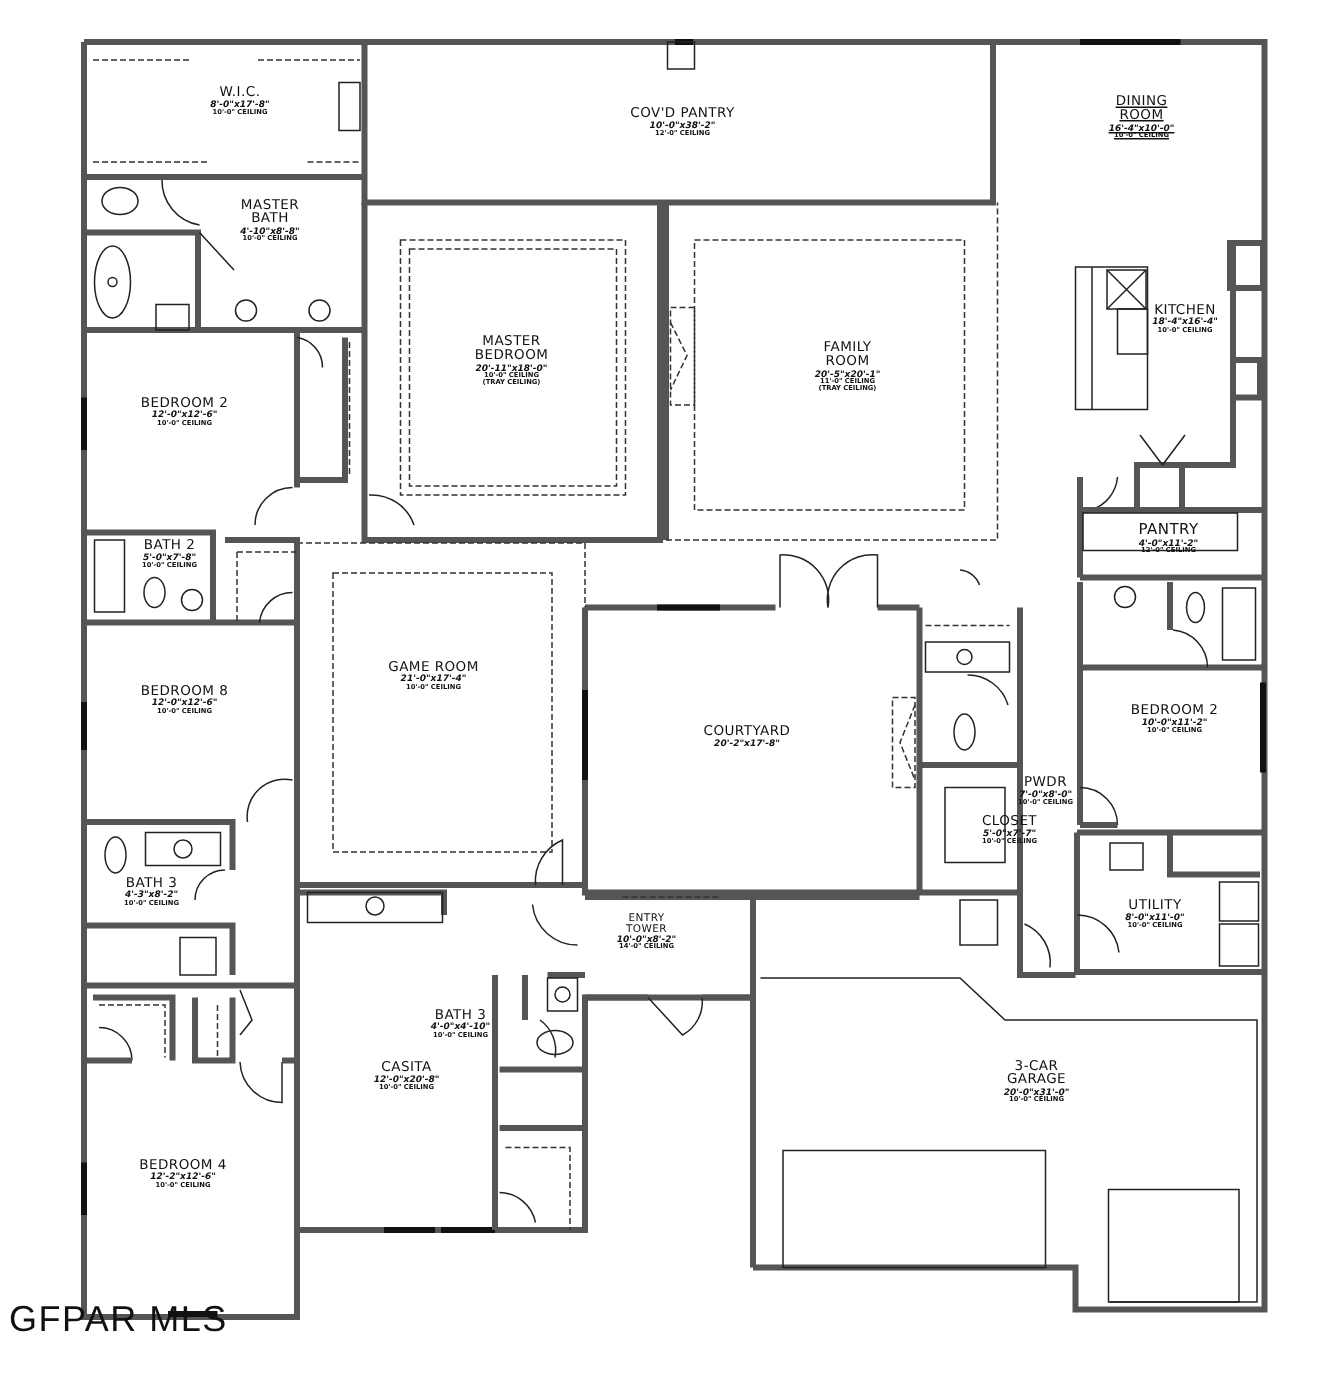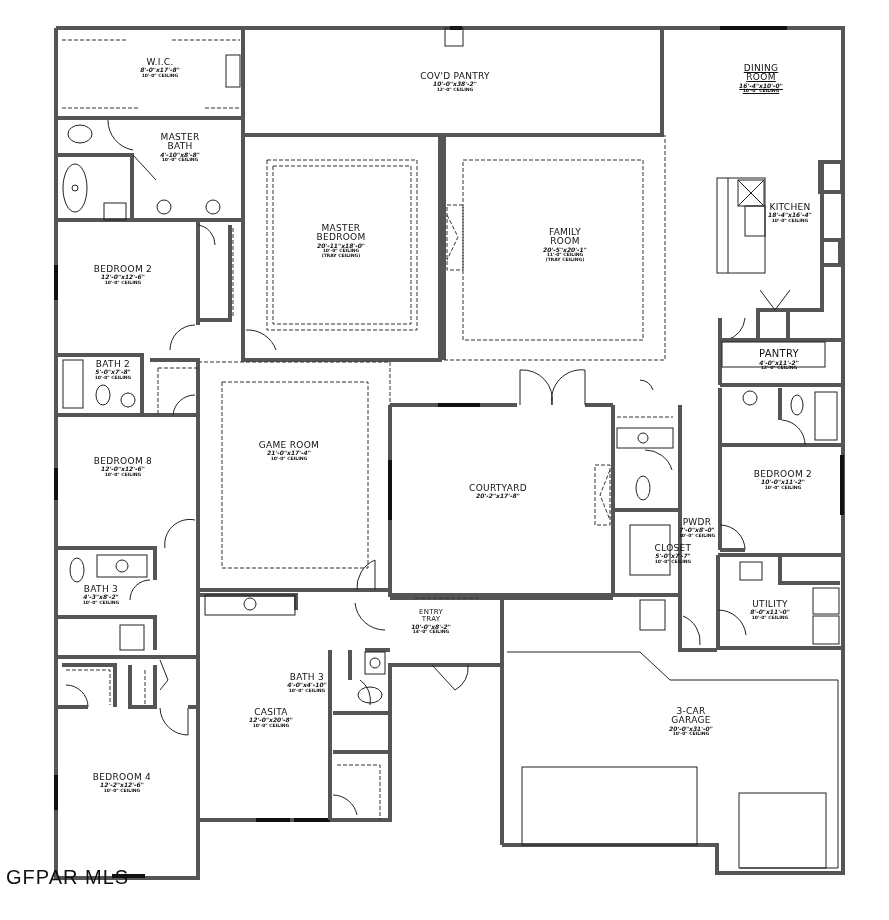--- a/index.html
+++ b/index.html
@@ -7,21 +7,21 @@
   svg.plan{position:absolute;left:0;top:0;}
   .wall{fill:none;stroke:#555;stroke-width:4;}
   .thin{fill:none;stroke:#222;stroke-width:1;}
   .dash{fill:none;stroke:#333;stroke-width:1;stroke-dasharray:4 2;}
   .door{fill:none;stroke:#222;stroke-width:1;}
   .win{stroke:#111;stroke-width:4;}
   .label{position:absolute;text-align:center;transform:translateX(-50%);line-height:1.05;white-space:nowrap;}
   .label .n{font-size:9px;letter-spacing:0.3px;display:block;}
   .label .d{font-size:6px;font-weight:bold;font-style:italic;display:block;}
   .label .c{font-size:4.5px;font-weight:bold;display:block;}
-  .watermark{position:absolute;left:6px;top:866px;font-family:"Liberation Sans",sans-serif;font-size:20px;letter-spacing:1px;color:#111;}
+  .watermark{position:absolute;left:6px;top:866px;font-family:"Liberation Sans",sans-serif;font-size:24px;letter-spacing:1px;color:#111;}
 </style>
 </head>
 <body>
 
 <svg class="plan" width="889" height="920" viewBox="0 0 889 920" xmlns="http://www.w3.org/2000/svg">
 
   <g>
     <path class="wall" d="M56 28 L243 28 L243 28 L662 28 L662 28 L843 28 L843 873 L717 873 L717 845 L502 845 L502 845"></path>
     <path class="wall" d="M56 28 L56 878 L198 878 L198 820 L390 820 L390 665 L502 665 L502 845"></path>
     <line class="win" x1="450" y1="28" x2="462" y2="28"></line>
@@ -293,21 +293,21 @@
     <span class="d">4'-3"x8'-2"</span>
     <span class="c">10'-0" CEILING</span>
   </div>
   <div class="label" style="left:770px;top:600px;">
     <span class="n">UTILITY</span>
     <span class="d">8'-0"x11'-0"</span>
     <span class="c">10'-0" CEILING</span>
   </div>
   <div class="label" style="left:431px;top:609px;">
     <span class="n" style="font-size:7px">ENTRY</span>
-    <span class="n" style="font-size:7px">TRAY</span>
+    <span class="n" style="font-size:7px">TOWER</span>
     <span class="d">10'-0"x8'-2"</span>
     <span class="c">14'-0" CEILING</span>
   </div>
   <div class="label" style="left:307px;top:673px;">
     <span class="n">BATH 3</span>
     <span class="d">4'-0"x4'-10"</span>
     <span class="c">10'-0" CEILING</span>
   </div>
   <div class="label" style="left:271px;top:708px;">
     <span class="n">CASITA</span>

